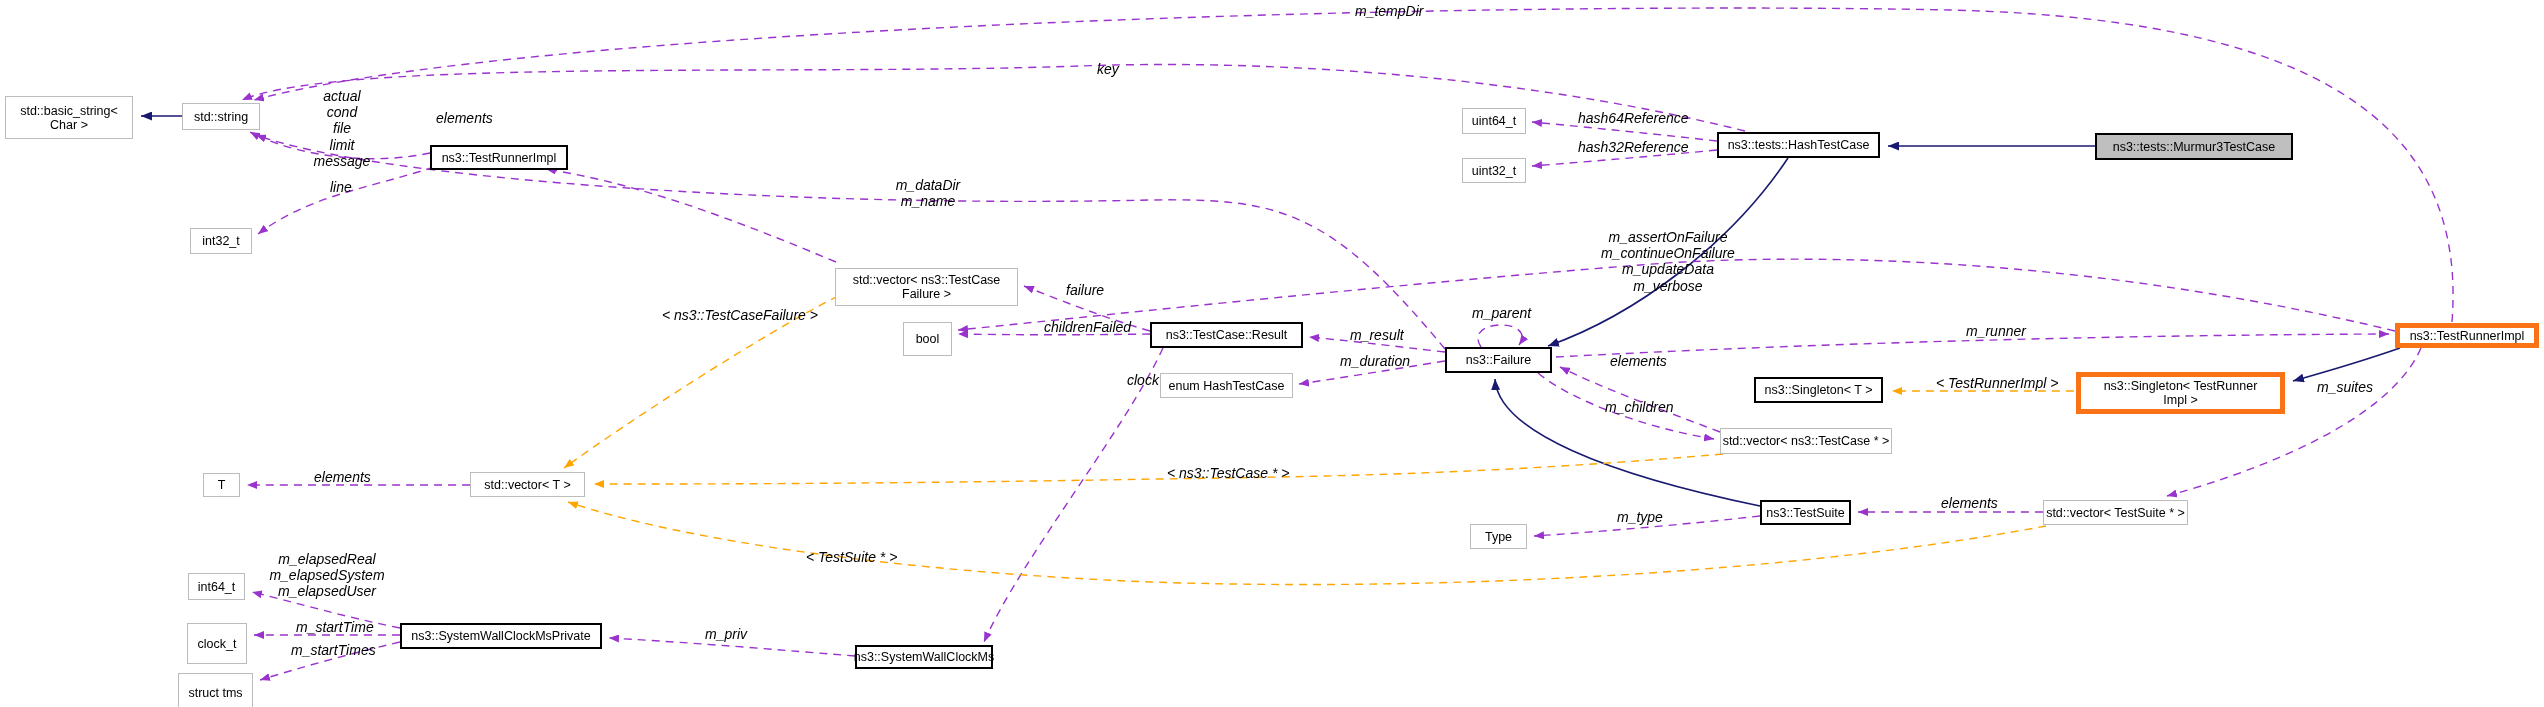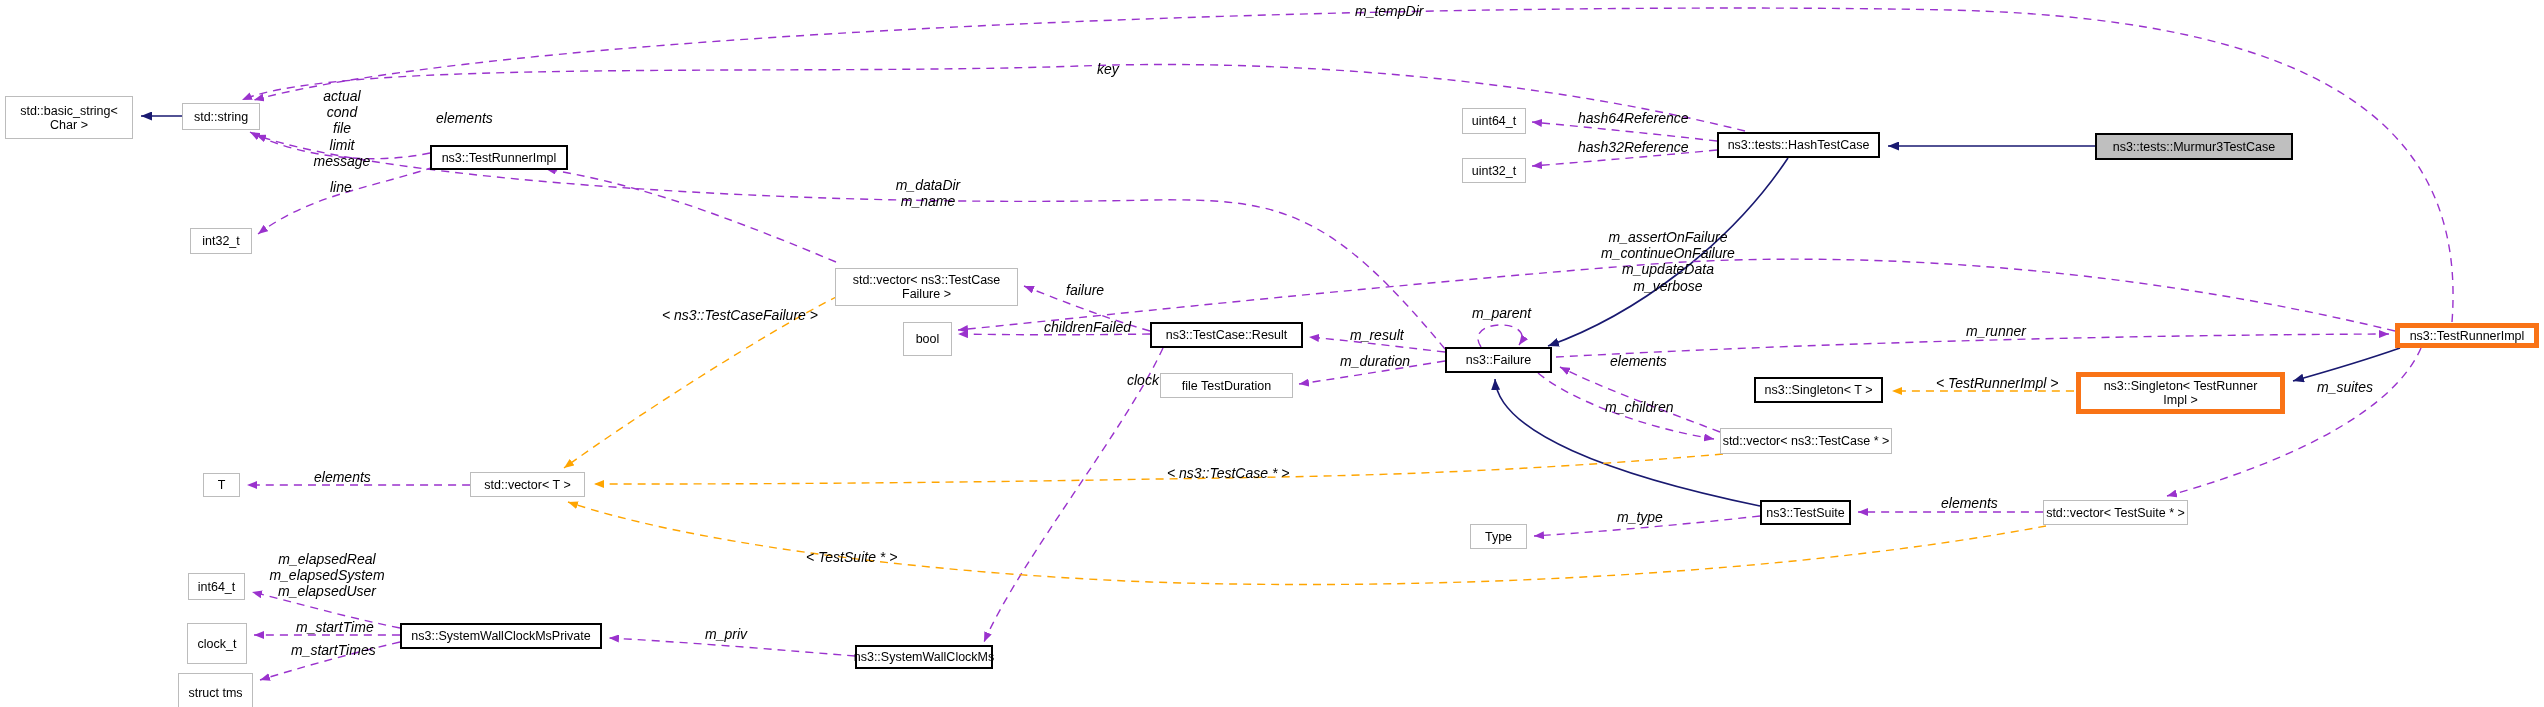--- a/index.html
+++ b/index.html
@@ -78,21 +78,21 @@
 
   <div class="node ext" style="left:5px;top:96px;width:128px;height:43px">std::basic_string&lt;
 Char &gt;</div>
   <div class="node ext" style="left:182px;top:103px;width:78px;height:27px">std::string</div>
   <div class="node ext" style="left:190px;top:228px;width:62px;height:26px">int32_t</div>
   <div class="node cls" style="left:430px;top:145px;width:138px;height:25px">ns3::TestRunnerImpl</div>
   <div class="node ext" style="left:835px;top:268px;width:183px;height:38px">std::vector&lt; ns3::TestCase
 Failure &gt;</div>
   <div class="node ext" style="left:903px;top:322px;width:49px;height:34px">bool</div>
   <div class="node cls" style="left:1150px;top:322px;width:153px;height:26px">ns3::TestCase::Result</div>
-  <div class="node ext" style="left:1160px;top:373px;width:133px;height:25px">file TestDuration</div>
+  <div class="node ext" style="left:1160px;top:373px;width:133px;height:25px">enum HashTestCase</div>
   <div class="node cls" style="left:1445px;top:347px;width:107px;height:26px">ns3::Failure</div>
   <div class="node ext" style="left:1462px;top:108px;width:64px;height:26px">uint64_t</div>
   <div class="node ext" style="left:1462px;top:158px;width:64px;height:25px">uint32_t</div>
   <div class="node cls" style="left:1717px;top:132px;width:163px;height:26px">ns3::tests::HashTestCase</div>
   <div class="node current" style="left:2095px;top:133px;width:198px;height:27px">ns3::tests::Murmur3TestCase</div>
   <div class="node cls1" style="left:2395px;top:323px;width:144px;height:25px">ns3::TestRunnerImpl</div>
   <div class="node cls" style="left:1754px;top:377px;width:129px;height:26px">ns3::Singleton&lt; T &gt;</div>
   <div class="node cls1" style="left:2076px;top:372px;width:209px;height:42px">ns3::Singleton&lt; TestRunner
 Impl &gt;</div>
   <div class="node ext" style="left:1720px;top:428px;width:172px;height:26px">std::vector&lt; ns3::TestCase * &gt;</div>

